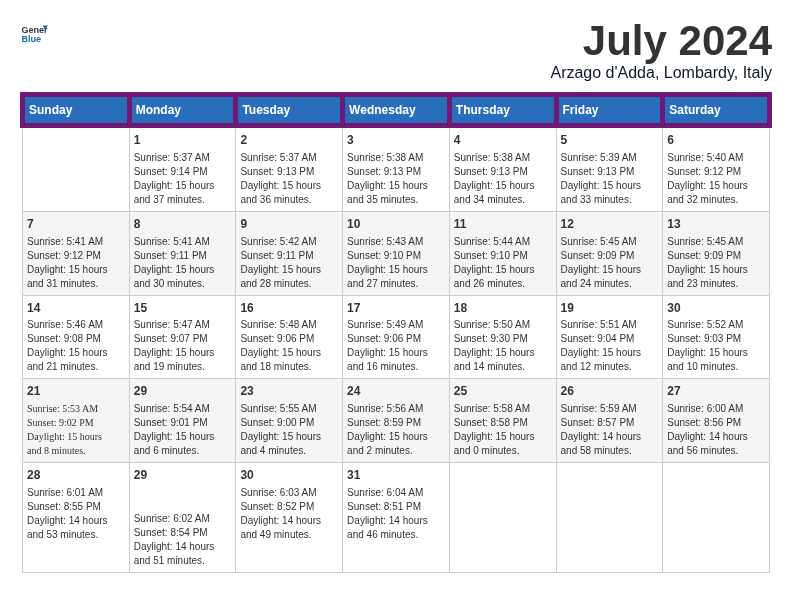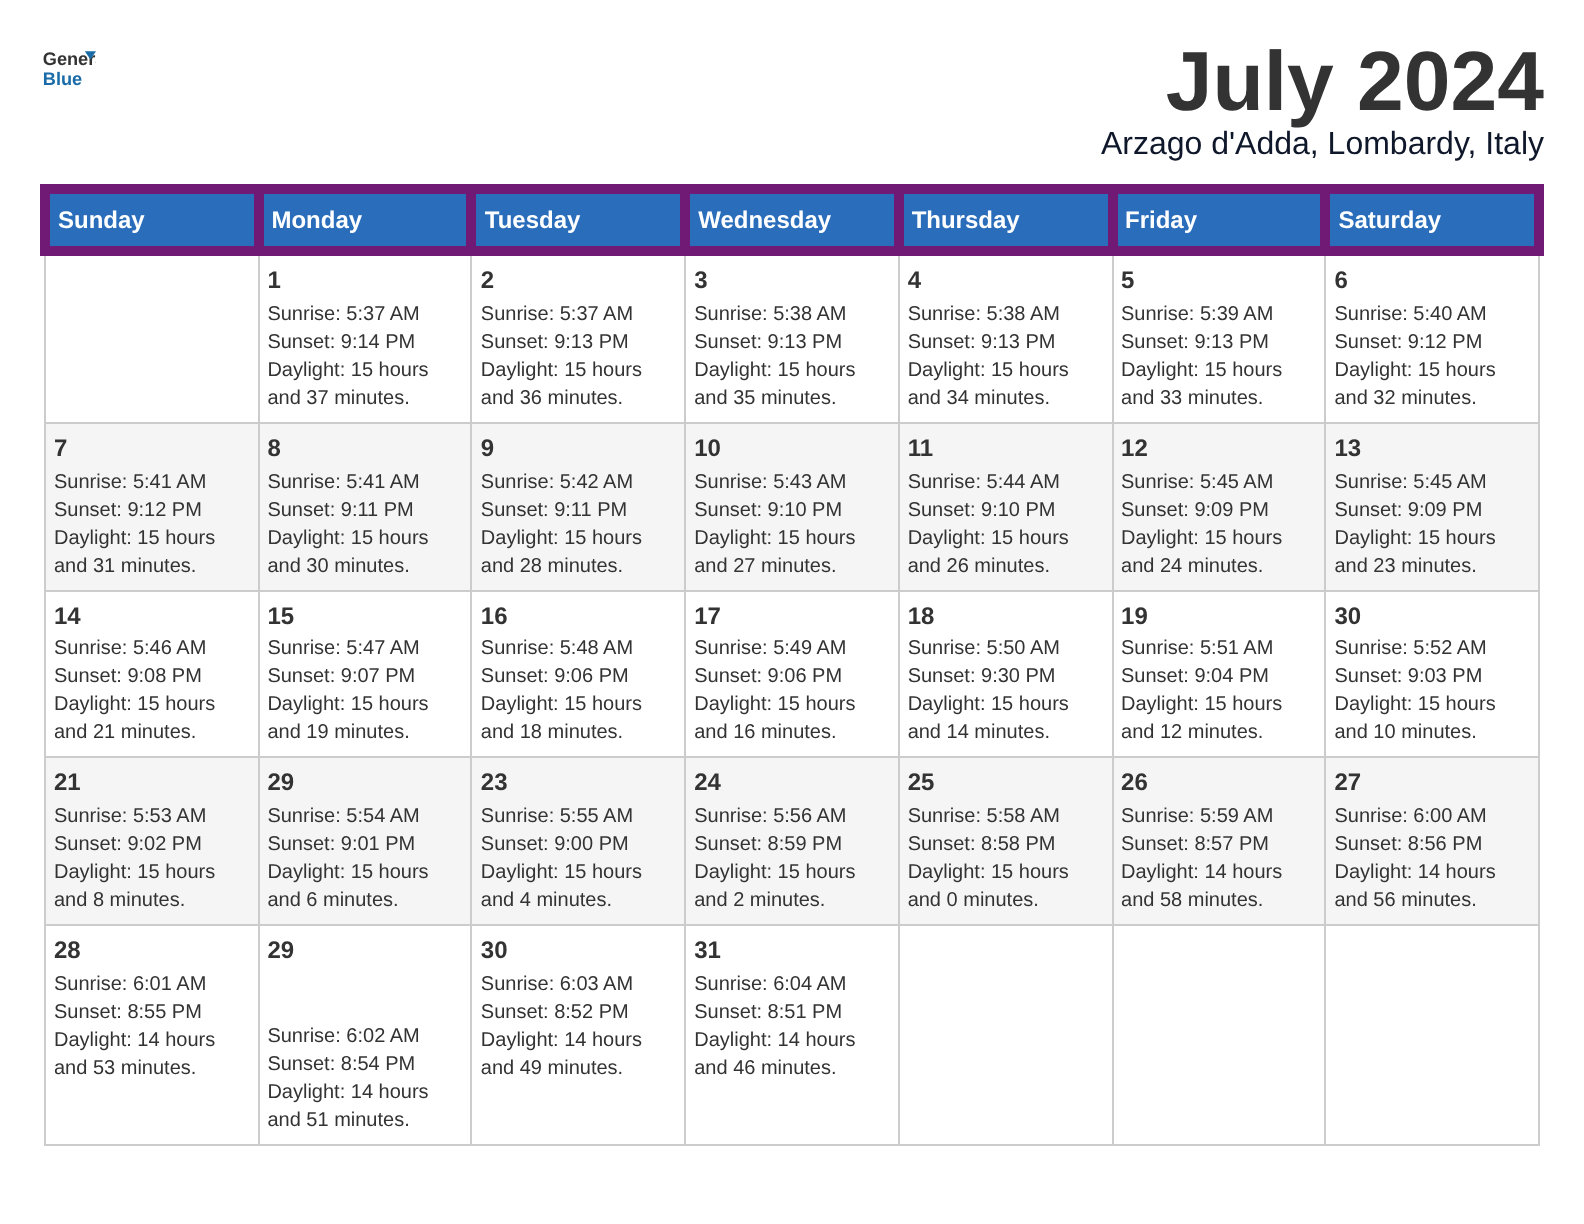--- a/index.html
+++ b/index.html
@@ -255,21 +255,21 @@
           <span class="day-number">30</span>
           <div class="day-info" style="white-space: pre-line;">Sunrise: 5:52 AM
 Sunset: 9:03 PM
 Daylight: 15 hours
 and 10 minutes.</div>
         </td>
       </tr>
       <tr>
         <td>
           <span class="day-number">21</span>
-          <div class="day-info" style="white-space: pre-line;">Sunrise: 5:53 AM
+          <div class="day-info" style="white-space: pre-line; font-family: Liberation Serif, serif;">Sunrise: 5:53 AM
 Sunset: 9:02 PM
 Daylight: 15 hours
 and 8 minutes.</div>
         </td>
         <td>
           <span class="day-number">29</span>
           <div class="day-info" style="white-space: pre-line;">Sunrise: 5:54 AM
 Sunset: 9:01 PM
 Daylight: 15 hours
 and 6 minutes.</div>

